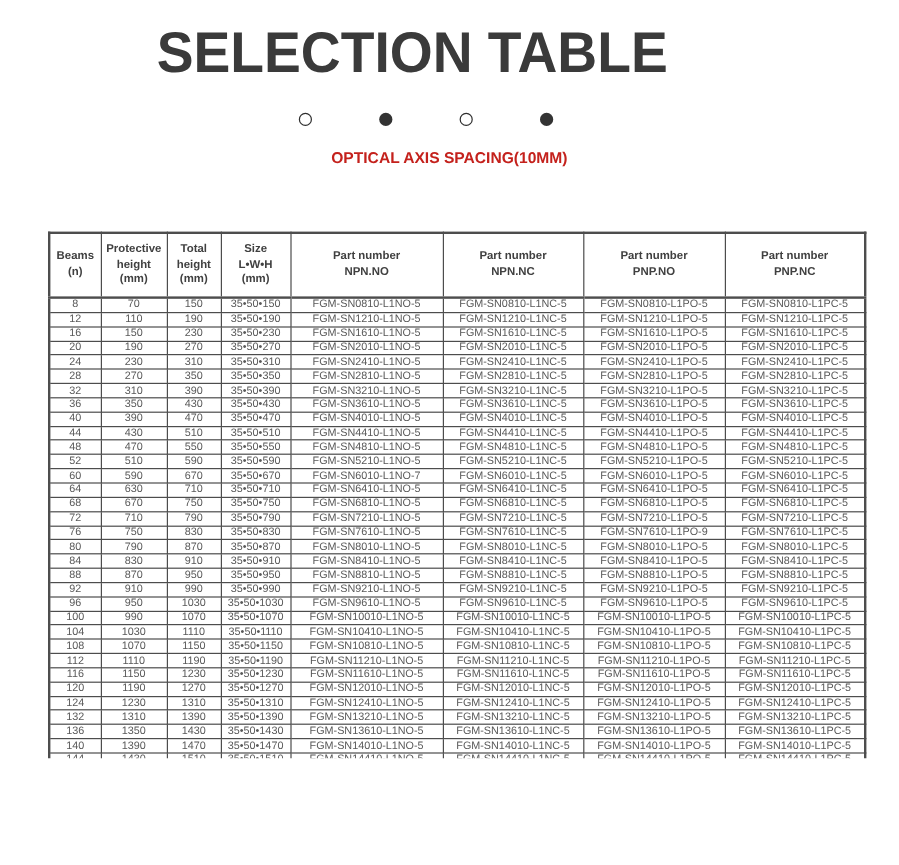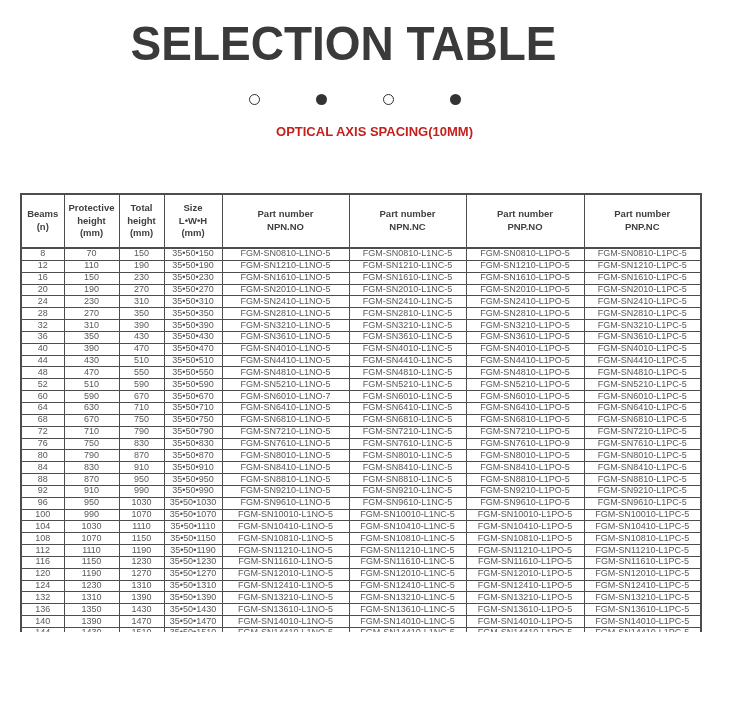--- a/index.html
+++ b/index.html
@@ -33,21 +33,21 @@
   .dot.open{border:1.5px solid #2f2f2f;background:#ffffff;box-sizing:border-box;}
   .dot.filled{background:#333333;}
   .subtitle{
     position:absolute;top:124px;left:0;width:100%;
     text-align:center;
     font-size:13px;
     font-weight:bold;
     color:#c4211c;
   }
   table.sel{
-    position:absolute;top:193px;left:20px;
+    position:absolute;top:193px;left:40px;
     width:680px;
     border-collapse:collapse;
     table-layout:fixed;
   }
   table.sel, table.sel th, table.sel td{
     border:1px solid #4d4d4d;
   }
   table.sel{border:2px solid #4d4d4d;}
   table.sel thead th{
     border-bottom:2px solid #4d4d4d;

